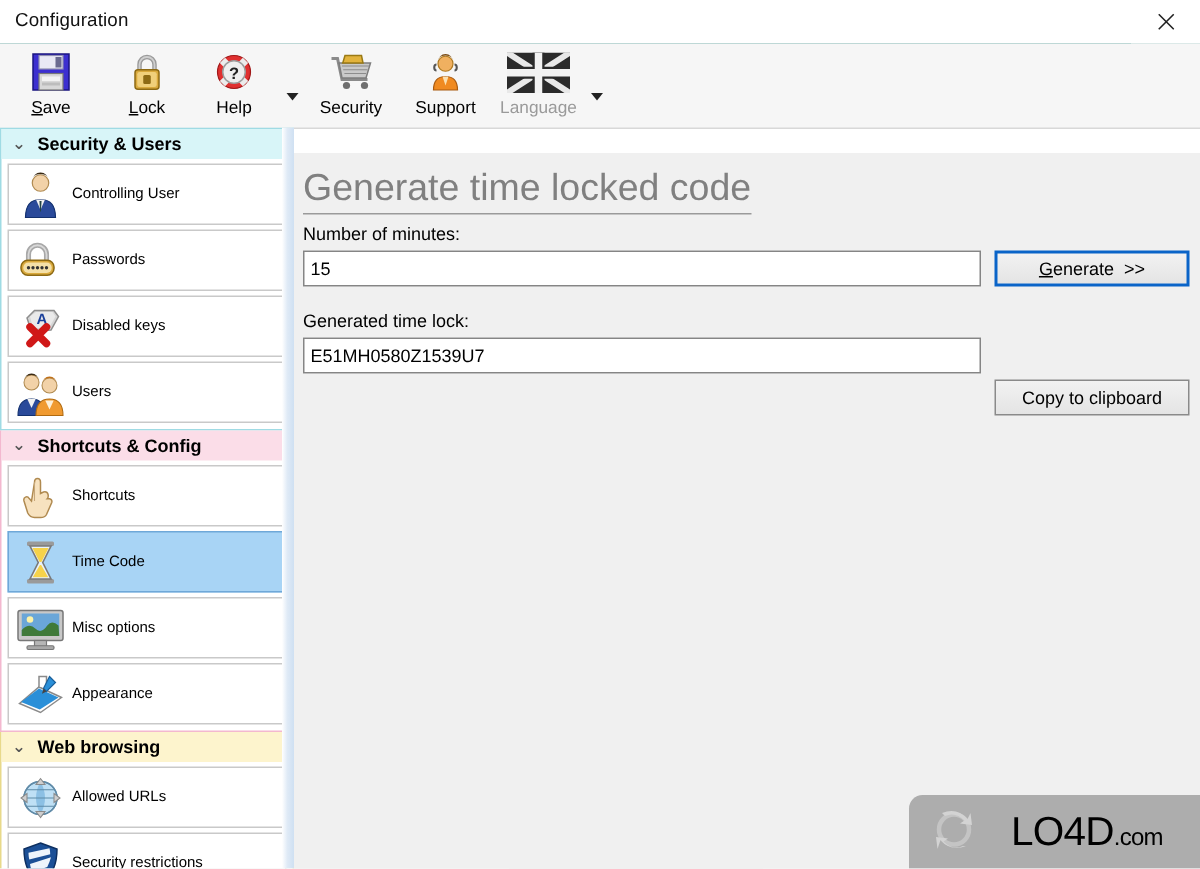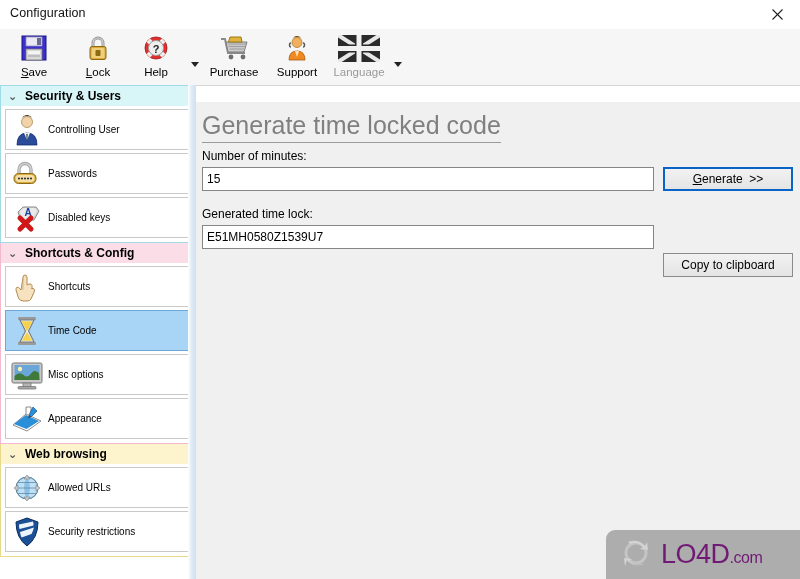--- a/index.html
+++ b/index.html
@@ -114,21 +114,21 @@
   .btn u{text-decoration:underline;}
 
   
   .watermark{
     position:absolute;left:606px;top:530px;width:194px;height:49px;
     background:#adadad;border-top-left-radius:9px;
     display:flex;align-items:center;
   }
   .wm-logo{margin-left:10px;}
   .wm-text{
-    margin-left:5px;font-size:27px;color:#701a75;
+    margin-left:18px;font-size:27px;color:#000000;
     font-family:"Liberation Sans",sans-serif;letter-spacing:-0.5px;
   }
   .wm-text .small{font-size:16px;}
 </style>
 </head>
 <body>
 
 <div id="app">
 
   <div class="titlebar">
@@ -192,21 +192,21 @@
       <span class="tbicon">
         <svg width="34" height="30" viewBox="0 0 34 30">
           <path d="M4 6 L8 6 L11 20 L28 20" fill="none" stroke="#8a8a8a" stroke-width="2"></path>
           <path d="M9 9 L30 9 L27 19 L11 19 Z" fill="#c9c9c9" stroke="#7d7d7d" stroke-width="1"></path>
           <path d="M13 4 L24 4 L25 9 L11.5 9 Z" fill="#e2b33c" stroke="#9a7a14" stroke-width="1"></path>
           <path d="M11 11 L29 11 M11.8 13.5 L28 13.5 M12.6 16 L27 16" stroke="#8c8c8c" stroke-width="0.7"></path>
           <circle cx="14" cy="24" r="2.4" fill="#6e6e6e"></circle>
           <circle cx="26" cy="24" r="2.4" fill="#6e6e6e"></circle>
         </svg>
       </span>
-      <span class="tblabel">Purchase</span>
+      <span class="tblabel">Security</span>
     </div>
 
     <div class="tbitem" style="left:268px;width:58px;">
       <span class="tbicon">
         <svg width="30" height="30" viewBox="0 0 30 30">
           <circle cx="15" cy="9.5" r="5" fill="#f0b060" stroke="#b07a20" stroke-width="0.8"></circle>
           <path d="M10 8 a5 5 0 0 1 10 0 q0 -4 -5 -4 q-5 0 -5 4z" fill="#7a4a12"></path>
           <path d="M9 10 q-1.5 0 -1.5 2 q0 2 1.5 2" fill="none" stroke="#555" stroke-width="1.4"></path>
           <path d="M21 10 q1.5 0 1.5 2 q0 2 -1.5 2" fill="none" stroke="#555" stroke-width="1.4"></path>
           <path d="M7 27 q0 -9 8 -9 q8 0 8 9 z" fill="#f08a20" stroke="#a85a10" stroke-width="0.8"></path>
@@ -277,20 +277,35 @@
           <svg width="32" height="32" viewBox="0 0 32 32">
             <path d="M7 10 L12 5 L25 5 L28 9 L23 18 L10 19 Z" fill="#d5d5d5" stroke="#8d8d8d" stroke-width="1"></path>
             <path d="M9 9 L13 6 L24 6 L26 9 L22 16 L11 17 Z" fill="#eaeaea"></path>
             <text x="17" y="14" font-size="10" font-weight="bold" fill="#1a3f9a" font-family="Liberation Sans, sans-serif" text-anchor="middle">A</text>
             <path d="M9 16 L20 27 M20 16 L9 27" stroke="#d01818" stroke-width="5" stroke-linecap="round"></path>
           </svg>
         </span>
         <span class="sblabel">Disabled keys</span>
       </div>
 
+      <div class="sbitem">
+        <span class="sbicon">
+          <svg width="36" height="32" viewBox="0 0 36 32">
+            <circle cx="12" cy="9" r="5" fill="#f2d2a8" stroke="#b08a50" stroke-width="0.7"></circle>
+            <path d="M7 8 a5 5 0 0 1 10 0 q0 -4 -5 -4 q-5 0 -5 4z" fill="#3a2a14"></path>
+            <path d="M3 31 q0 -11 9 -11 q9 0 9 11 z" fill="#2a4a9a" stroke="#12306e" stroke-width="0.7"></path>
+            <path d="M9.2 20 L12 26 L14.8 20 z" fill="#f2f2f2"></path>
+            <circle cx="24" cy="11" r="5" fill="#f2d2a8" stroke="#b08a50" stroke-width="0.7"></circle>
+            <path d="M19 10 a5 5 0 0 1 10 0 q0 -4 -5 -4 q-5 0 -5 4z" fill="#c07018"></path>
+            <path d="M15 31 q0 -11 9 -11 q9 0 9 11 z" fill="#f09a30" stroke="#b06a10" stroke-width="0.7"></path>
+            <path d="M21.2 21 L24 27 L26.8 21 z" fill="#fdf0d8"></path>
+          </svg>
+        </span>
+        <span class="sblabel">Users</span>
+      </div>
     </div>
 
     <div class="group g-conf">
       <div class="grouphdr">
         <span class="chev">⌄</span>
         <span>Shortcuts &amp; Config</span>
       </div>
 
       <div class="sbitem">
         <span class="sbicon">

